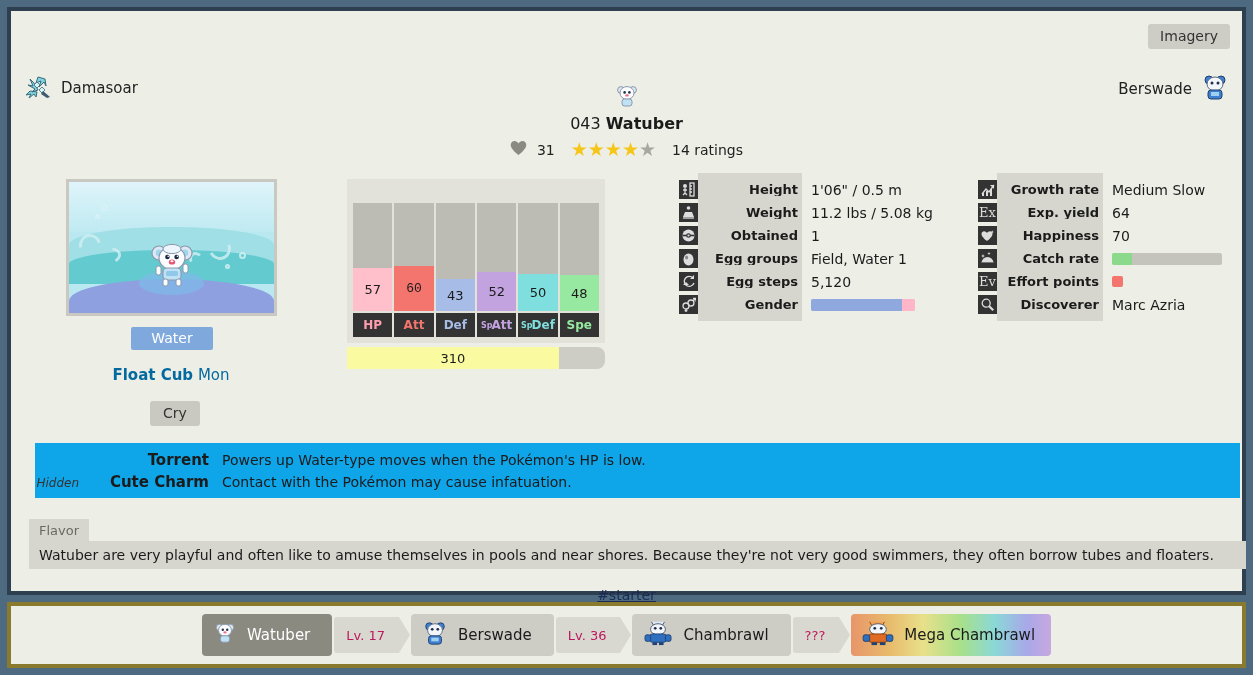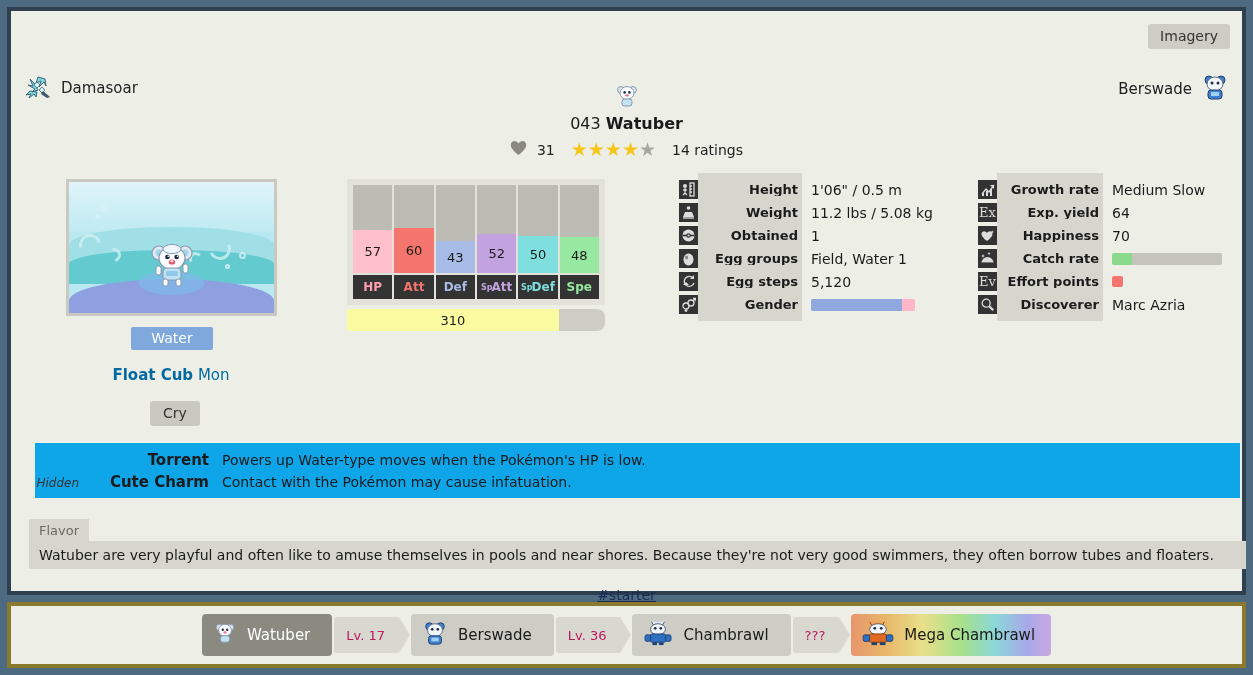--- a/index.html
+++ b/index.html
@@ -139,25 +139,26 @@
     width: 258px;
   }
   .stats-panel {
     background: #e2e2da;
     padding: 6px;
     display: flex;
     gap: 2px;
   }
   .stat-col { width: 40px; }
   .stat-bar-area {
-    height: 88px;
+    height: 108px;
     background: #bcbcb4;
     position: relative;
     display: flex;
     align-items: flex-end;
+    margin-top: 18px;
   }
   .stat-fill {
     width: 100%;
     display: flex;
     align-items: center;
     justify-content: center;
     font-size: 13px;
     color: #1b1b1b;
   }
   .stat-label {
@@ -480,21 +481,21 @@
     <div class="stats-wrap">
       <div class="stats-panel" id="stats-panel">
           <div class="stat-col">
             <div class="stat-bar-area">
               <div class="stat-fill" style="background: rgb(255, 192, 203); height: 43px;">57</div>
             </div>
             <div class="stat-label" style="color: rgb(255, 159, 176);">HP</div>
           </div>
           <div class="stat-col">
             <div class="stat-bar-area">
-              <div class="stat-fill" style="background: rgb(244, 116, 110); height: 45px;">60</div>
+              <div class="stat-fill" style="background: rgb(244, 116, 110); height: 45px; font-family: Liberation Mono, monospace;">60</div>
             </div>
             <div class="stat-label" style="color: rgb(244, 116, 110);">Att</div>
           </div>
           <div class="stat-col">
             <div class="stat-bar-area">
               <div class="stat-fill" style="background: rgb(168, 188, 232); height: 32px;">43</div>
             </div>
             <div class="stat-label" style="color: rgb(168, 188, 232);">Def</div>
           </div>
           <div class="stat-col">

